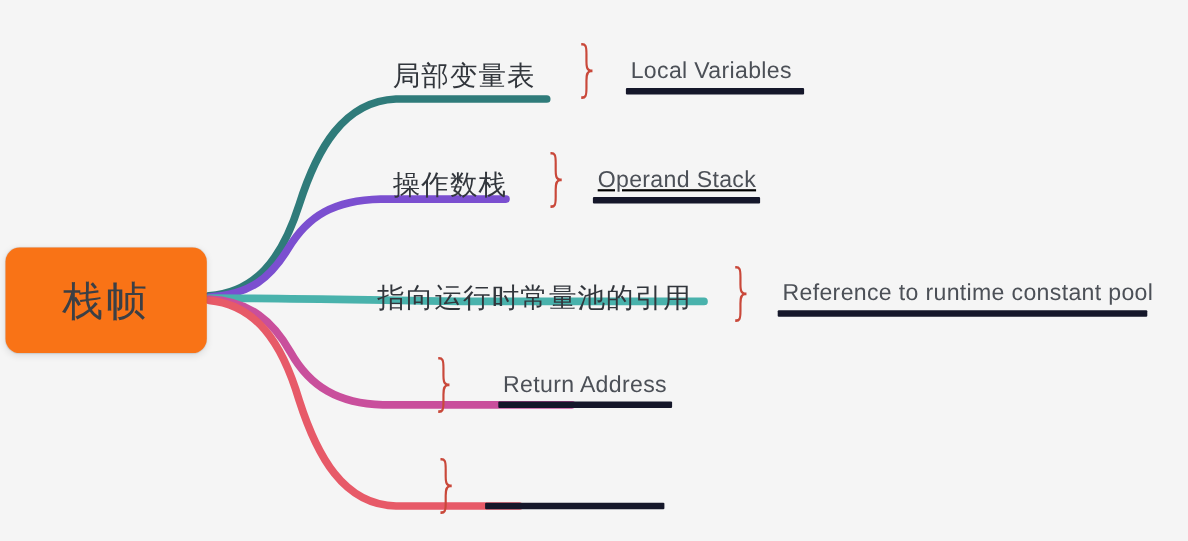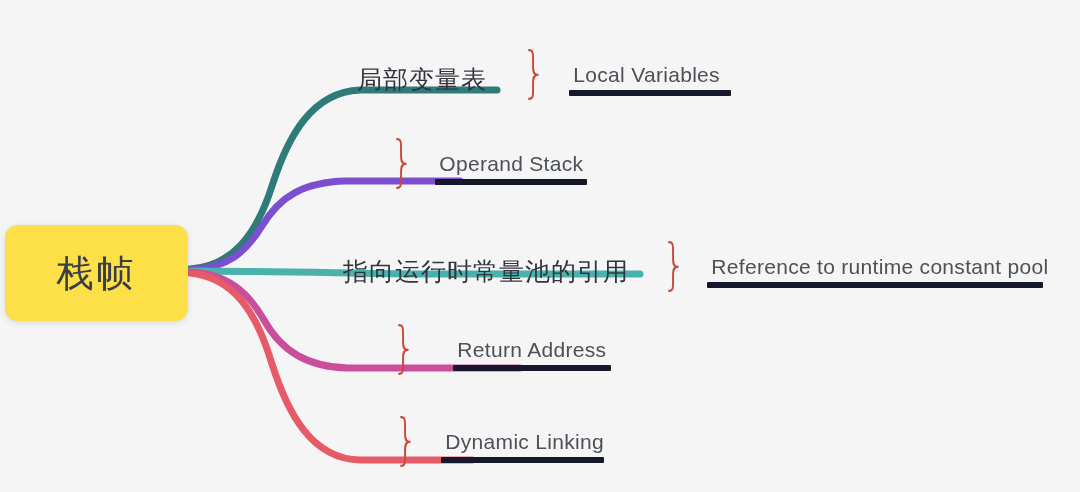--- a/index.html
+++ b/index.html
@@ -21,21 +21,21 @@
     height: 492px;
   }
 
   
   .root-node {
     position: absolute;
     left: 5px;
     top: 225px;
     width: 183px;
     height: 96px;
-    background: #fde047;
+    background: #f97316;
     border-radius: 13px;
     box-shadow: 0 2px 7px rgba(0,0,0,0.10), 0 0 1px rgba(0,0,0,0.10);
     display: flex;
     align-items: center;
     justify-content: center;
     box-sizing: border-box;
   }
   .root-label {
     font-size: 37px;
     color: #3b3f45;
@@ -106,32 +106,33 @@
     <path d="M190,270 C 228,268 246,252 262,226 C 280,196 304,182 346,181 L 460,181" fill="none" stroke="#7b4fd0" stroke-width="7" stroke-linecap="round"></path>
     <path d="M190,271 C 260,271 340,273 420,274 L 640,274" fill="none" stroke="#49b2ac" stroke-width="7" stroke-linecap="round"></path>
     <path d="M190,272 C 228,274 248,292 264,320 C 282,352 308,367 348,368 L 520,368" fill="none" stroke="#c94f9c" stroke-width="7" stroke-linecap="round"></path>
     <path d="M190,273 C 232,277 256,310 272,364 C 288,414 312,459 360,460 L 472,460" fill="none" stroke="#e75a68" stroke-width="7" stroke-linecap="round"></path>
   </svg>
 
   <div class="root-node">
     <span class="root-label">栈帧</span>
   </div>
 
-  <div class="branch" style="left:357px; top:52px;">
+  <div class="branch" style="left:357px; top:42px;">
     <span class="cn-label">局部变量表</span>
     <span class="brace" style="margin-left: 30px; color: rgb(201, 72, 58);">}</span>
     <span class="en-wrap" style="margin-left:18px; width:162px;">
       <span class="en-label">Local Variables</span>
       <span class="en-rule" style="background: rgb(21, 23, 42);"></span>
     </span>
   </div>
 
   <div class="branch" style="left:357px; top:141px;">
+    <span class="cn-label">操作数栈</span>
     <span class="brace" style="margin-left: 28px; color: rgb(201, 72, 58);">}</span>
-    <span class="en-wrap" style="margin-left:16px; width:152px;">
+    <span class="en-wrap" style="margin-left:16px; width:152px;text-decoration:underline;">
       <span class="en-label">Operand Stack</span>
       <span class="en-rule" style="background: rgb(21, 23, 42);"></span>
     </span>
   </div>
 
   <div class="branch" style="left:343px; top:234px;">
     <span class="cn-label">指向运行时常量池的引用</span>
     <span class="brace" style="margin-left: 28px; color: rgb(201, 72, 58);">}</span>
     <span class="en-wrap" style="margin-left:16px; width:336px;margin-top:21px;">
       <span class="en-label">Reference to runtime constant pool</span>
@@ -143,18 +144,17 @@
     <span class="brace" style="margin-left: 30px; color: rgb(201, 72, 58);">}</span>
     <span class="en-wrap" style="margin-left:32px; width:158px;">
       <span class="en-label">Return Address</span>
       <span class="en-rule" style="background: rgb(21, 23, 42);"></span>
     </span>
   </div>
 
   <div class="branch" style="left:357px; top:419px;">
     <span class="brace" style="margin-left: 32px; color: rgb(201, 72, 58);">}</span>
     <span class="en-wrap" style="margin-left:18px; width:163px;">
-      <span class="en-label">Dynamic Linking</span>
       <span class="en-rule" style="background: rgb(21, 23, 42);"></span>
     </span>
   </div>
 
 </div>
 
 </body></html>

